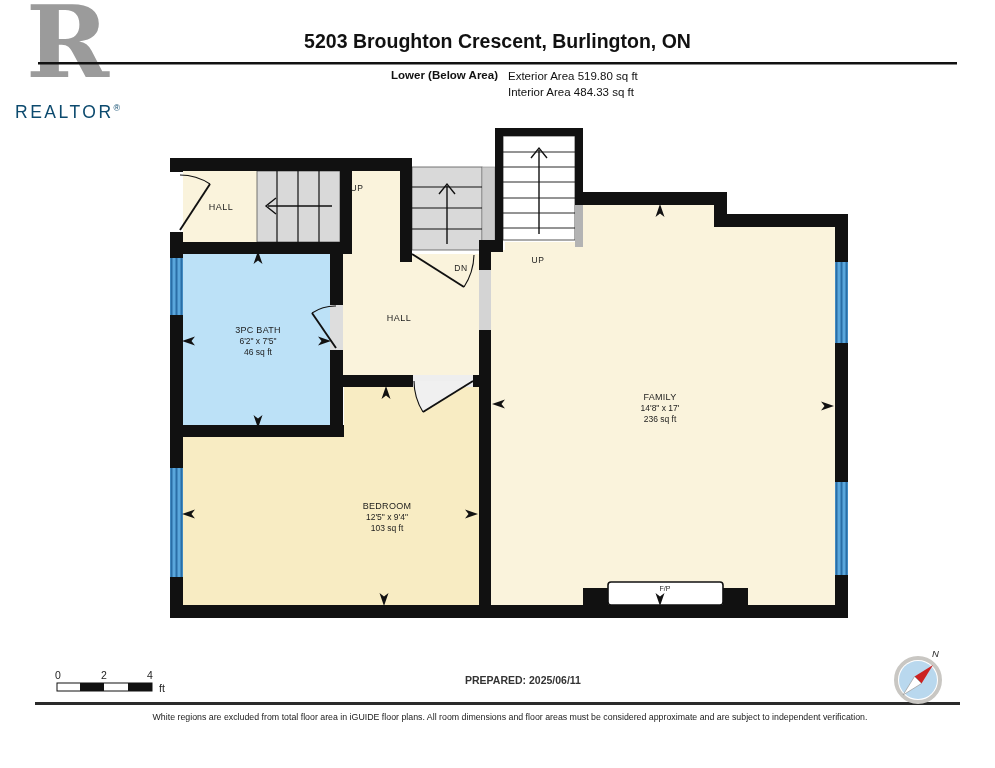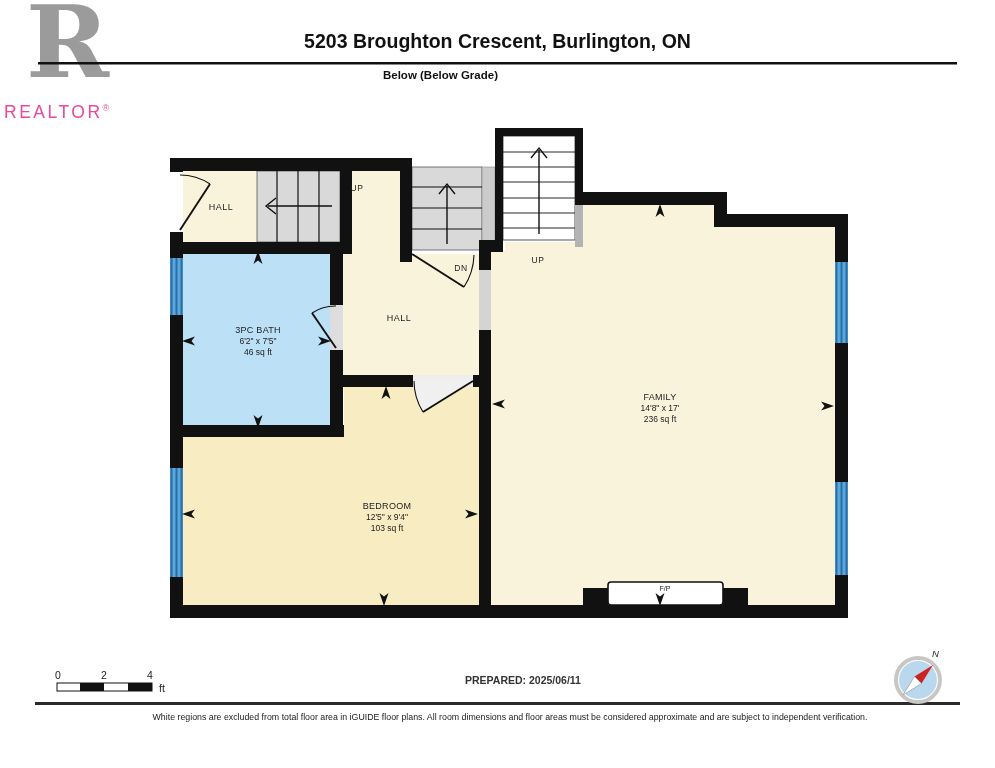--- a/index.html
+++ b/index.html
@@ -1,39 +1,43 @@
 <!DOCTYPE html>
 <html><head>
 <meta charset="utf-8">
 <style>
   html,body{margin:0;padding:0;background:#fff;}
   #page{position:relative;width:995px;height:768px;background:#fff;overflow:hidden;
         font-family:"Liberation Sans",sans-serif;color:#111;}
   .abs{position:absolute;}
   #logo-r{left:26px;top:-10px;font-family:"DejaVu Serif",serif;font-weight:bold;
           font-size:100px;line-height:1.05;color:#9b9b9b;}
-  #logo-brand{left:4px;top:102px;font-size:17.5px;color:#ec4899;letter-spacing:2.5px;}
+  #logo-brand{left:15px;top:102px;font-size:17.5px;color:#0c4a6e;letter-spacing:2.5px;}
   #logo-brand sup{font-size:9px;letter-spacing:0;}
   #title{left:0;top:30px;width:995px;text-align:center;font-size:19.5px;font-weight:bold;color:#111;}
   #floor-label{left:180px;top:69px;width:318px;text-align:right;font-size:11.5px;font-weight:bold;color:#111;}
   #areas{left:508px;top:69px;font-size:11.5px;line-height:15.5px;color:#111;}
   #prepared{left:448px;top:674px;font-size:10.5px;font-weight:bold;color:#333;padding-left:17px;}
   #disclaimer{left:60px;top:712px;width:900px;font-size:8.8px;color:#1a1a1a;text-align:center;}
   #license{left:8px;top:747px;font-size:20px;color:#b3b3b3;margin-top:44px;}
   svg text{font-family:"Liberation Sans",sans-serif;fill:#1c1c1c;}
 </style>
 </head>
 <body>
 
 <div id="page">
 
   <div class="abs" id="logo-r">R</div>
   <div class="abs" id="logo-brand"><span>REALTOR</span><sup>®</sup></div>
   <div class="abs" id="title">5203 Broughton Crescent, Burlington, ON</div>
-  <div class="abs" id="floor-label">Below (Below Grade)</div>
+  <div class="abs" id="floor-label">Lower (Below Area)</div>
+  <div class="abs" id="areas">
+    <div>Exterior Area 519.80 sq ft</div>
+    <div>Interior Area 484.33 sq ft</div>
+  </div>
 
   <svg class="abs" style="left:0;top:0" width="995" height="768" viewBox="0 0 995 768">
 
     <rect x="38" y="62" width="919" height="2.5" fill="#111"></rect>
     <rect x="35" y="702" width="925" height="3" fill="#2a2a2a"></rect>
 
     <g>
       <rect x="183" y="171" width="157" height="71" fill="#faf3dc"></rect>
       <rect x="352" y="171" width="60" height="83" fill="#faf3dc"></rect>
       <rect x="343" y="254" width="148" height="133" fill="#faf3dc"></rect>

